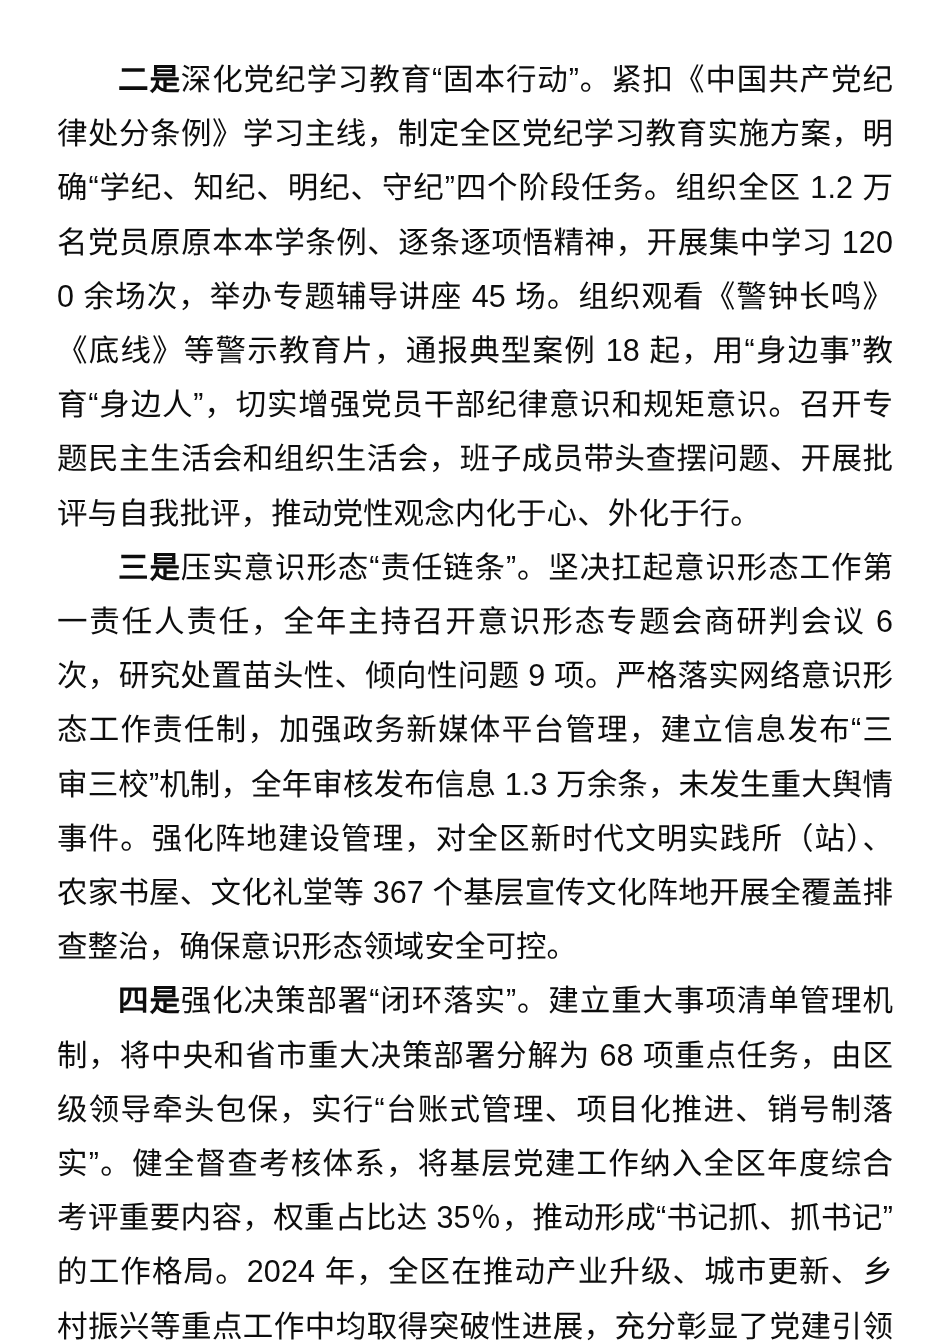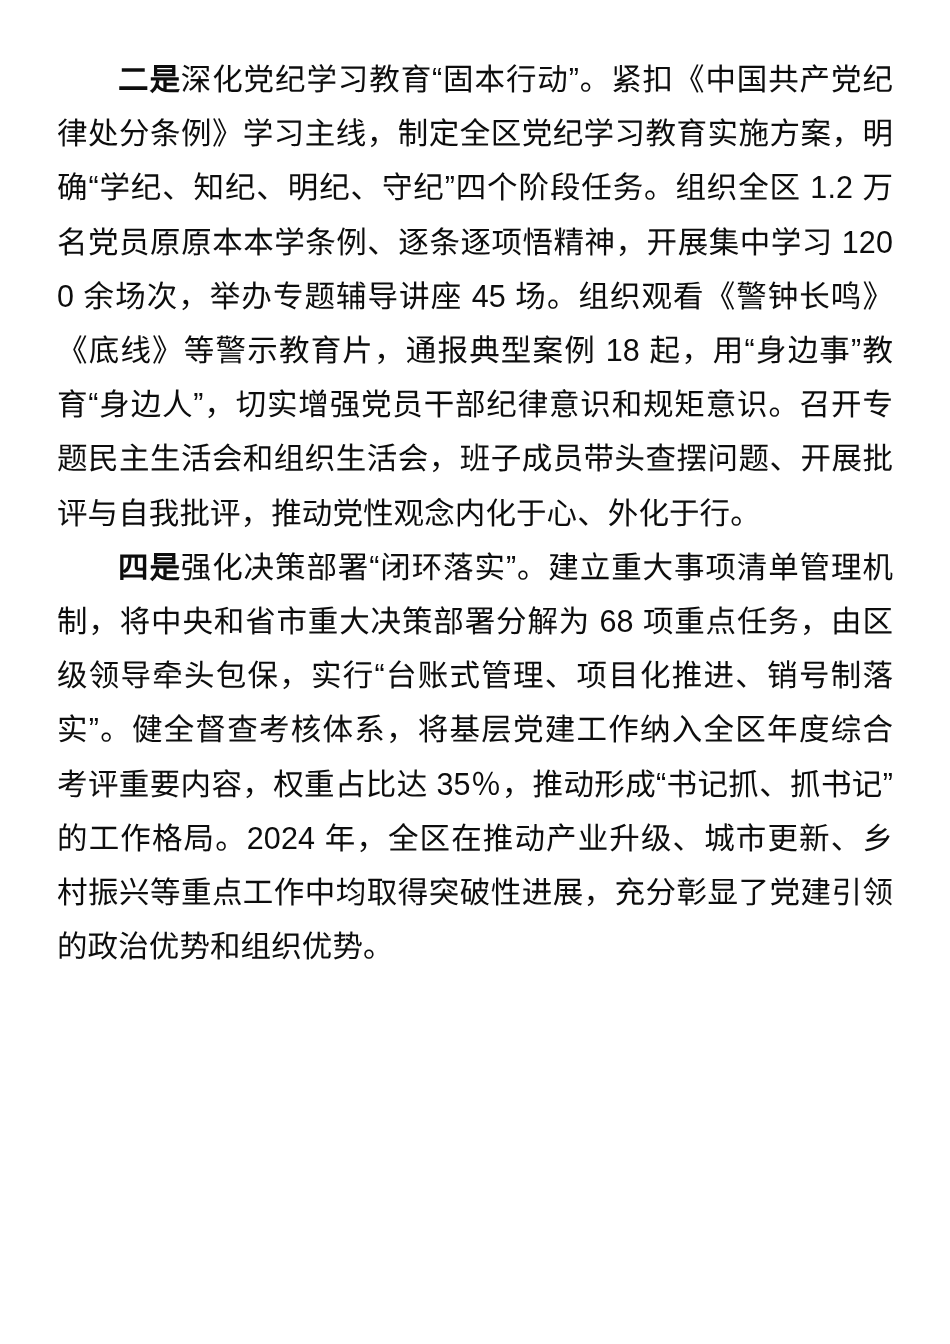--- a/index.html
+++ b/index.html
@@ -47,17 +47,18 @@
   }
 </style>
 </head>
 <body>
 
 <div class="page">
   <div class="doc-body">
 
     <p class="para"><span class="lead">二是</span><span>深化党纪学习教育“固本行动”。紧扣《中国共产党纪律处分条例》学习主线，制定全区党纪学习教育实施方案，明确“学纪、知纪、明纪、守纪”四个阶段任务。组织全区 1.2 万名党员原原本本学条例、逐条逐项悟精神，开展集中学习 1200 余场次，举办专题辅导讲座 45 场。组织观看《警钟长鸣》《底线》等警示教育片，通报典型案例 18 起，用“身边事”教育“身边人”，切实增强党员干部纪律意识和规矩意识。召开专题民主生活会和组织生活会，班子成员带头查摆问题、开展批评与自我批评，推动党性观念内化于心、外化于行。</span></p>
 
+    <p class="para"><span class="lead">三是</span><span>压实意识形态“责任链条”。坚决扛起意识形态工作第一责任人责任，全年主持召开意识形态专题会商研判会议 6 次，研究处置苗头性、倾向性问题 9 项。严格落实网络意识形态工作责任制，加强政务新媒体平台管理，建立信息发布“三审三校”机制，全年审核发布信息 1.3 万余条，未发生重大舆情事件。强化阵地建设管理，对全区新时代文明实践所（站）、农家书屋、文化礼堂等 367 个基层宣传文化阵地开展全覆盖排查整治，确保意识形态领域安全可控。</span></p>
 
     <p class="para"><span class="lead">四是</span><span>强化决策部署“闭环落实”。建立重大事项清单管理机制，将中央和省市重大决策部署分解为 68 项重点任务，由区级领导牵头包保，实行“台账式管理、项目化推进、销号制落实”。健全督查考核体系，将基层党建工作纳入全区年度综合考评重要内容，权重占比达 35％，推动形成“书记抓、抓书记”的工作格局。2024 年，全区在推动产业升级、城市更新、乡村振兴等重点工作中均取得突破性进展，充分彰显了党建引领的政治优势和组织优势。</span></p>
 
   </div>
 </div>
 
 </body></html>

